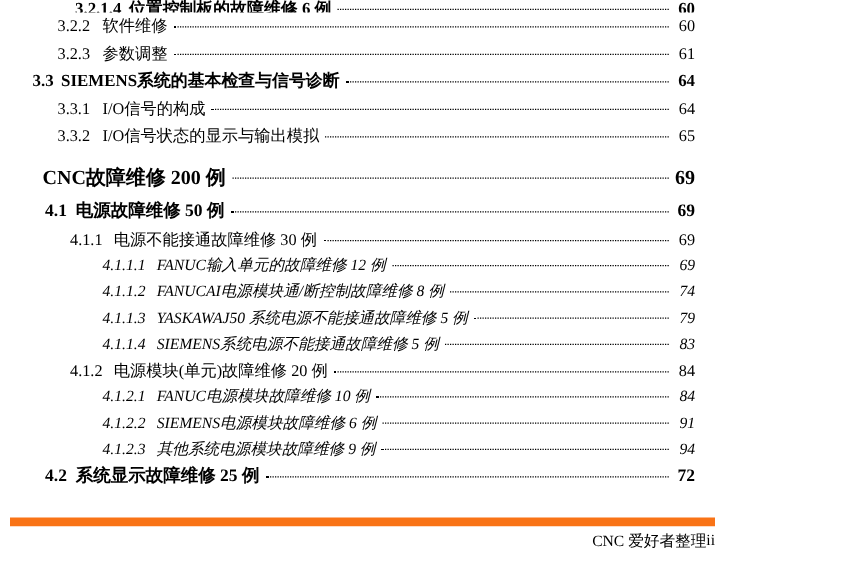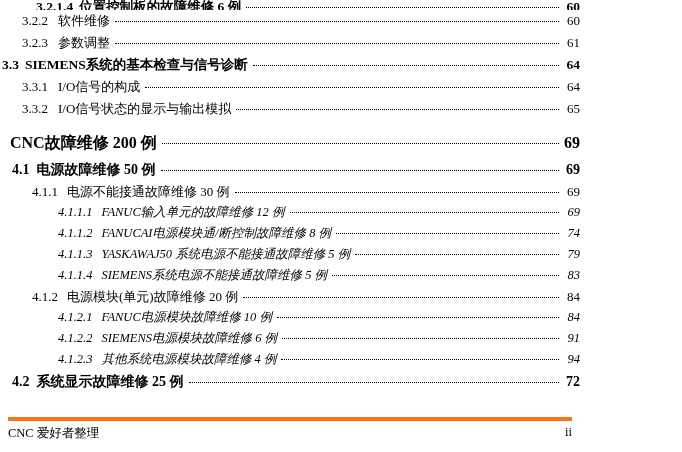--- a/index.html
+++ b/index.html
@@ -12,21 +12,21 @@
     background: #ffffff;
     font-family: "Liberation Serif", "DejaVu Serif", serif;
     color: #000000;
     overflow: hidden;
   }
   .page {
     position: relative;
     width: 580px;
     height: 452px;
     box-sizing: border-box;
-    padding: 0 0;
+    padding: 0 24px;
   }
   .toc {
     position: relative;
     padding-top: 0px;
   }
   .entry {
     position: relative;
     display: flex;
     align-items: baseline;
     width: 100%;
@@ -114,24 +114,24 @@
     justify-content: center;
   }
   .lvl-s3 .num { font-style: italic; }
   .lvl-s3 .title { padding-left: 9px; font-style: italic; }
 
   .footer {
     position: absolute;
     left: 8px;
     right: 8px;
     bottom: 10px;
-    border-top: 4px solid #f97316;
+    border-top: 7px solid #f97316;
     padding-top: 4px;
     display: flex;
-    justify-content: space-between;
+    justify-content: flex-end;
     font-size: 12.5px;
   }
   .footer .left { }
   .footer .right { font-family: "Liberation Serif", serif; }
 </style>
 </head>
 <body>
 
 <div class="page">
   <div class="toc" id="toc">
@@ -225,21 +225,21 @@
         <span class="page-no">84</span>
       </div>
       <div class="entry lvl-s3">
         <span class="num">4.1.2.2</span>
         <span class="title">SIEMENS电源模块故障维修 6 例</span>
         <span class="leader"></span>
         <span class="page-no">91</span>
       </div>
       <div class="entry lvl-s3">
         <span class="num">4.1.2.3</span>
-        <span class="title">其他系统电源模块故障维修 4 例</span>
+        <span class="title">其他系统电源模块故障维修 9 例</span>
         <span class="leader"></span>
         <span class="page-no">94</span>
       </div>
       <div class="entry lvl-s1">
         <span class="num">4.2</span>
         <span class="title">系统显示故障维修 25 例</span>
         <span class="leader"></span>
         <span class="page-no">72</span>
       </div>
     </div>

